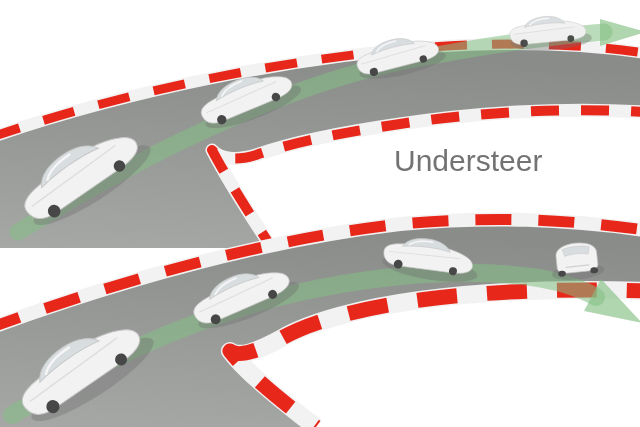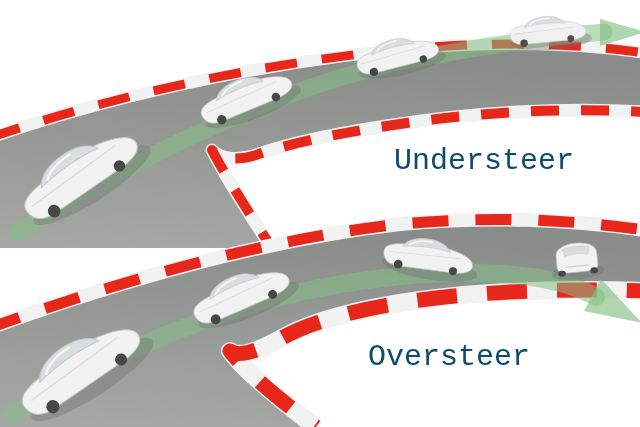--- a/index.html
+++ b/index.html
@@ -1,20 +1,20 @@
 <!DOCTYPE html>
 <html><head>
 <meta charset="utf-8">
 <style>
   html,body{margin:0;padding:0;background:#ffffff;}
   #stage{position:relative;width:640px;height:427px;background:#ffffff;overflow:hidden;
          font-family:"Liberation Sans",sans-serif;}
   #diagram-svg{position:absolute;left:0;top:0;width:640px;height:427px;display:block;}
-  .diagram-label{position:absolute;font-family:Liberation Mono, monospace;font-size:30px;
-                 color:#0c4a6e;white-space:nowrap;letter-spacing:0px;}
+  .diagram-label{position:absolute;font-family:Liberation Sans, sans-serif;font-size:30px;
+                 color:#737373;white-space:nowrap;letter-spacing:0px;}
   .label-top{left:394px;top:144px;}
   .label-bottom{left:368px;top:340px;}
 </style>
 </head>
 <body>
 
 <div id="stage">
 
   <svg id="diagram-svg" viewBox="0 0 640 427" xmlns="http://www.w3.org/2000/svg">
     <defs>
@@ -69,14 +69,13 @@
         <path d="M 12 415 C 120 348 220 307 320 288 C 410 271 480 270 532 277 C 560 281 580 288 596 297" fill="none" stroke="#84c084" stroke-width="18" stroke-linecap="round" opacity="0.55"></path>
         <polygon points="601 279 584 311 642 323" fill="#84c084" opacity="0.65"></polygon>
         <use href="#car-side" transform="translate(82 372) rotate(-33) scale(1.2)" opacity="1"></use>
         <use href="#car-side" transform="translate(242 298) rotate(-22) scale(0.9)" opacity="1"></use>
         <use href="#car-side" transform="translate(428 260) rotate(9) scale(0.8)" opacity="1"></use>
         <use href="#car-front" transform="translate(577 261) rotate(-6) scale(0.85)" opacity="1"></use>
       </g>
     </svg>
 
   <div class="diagram-label label-top">Understeer</div>
-  <div class="diagram-label label-bottom">Oversteer</div>
 </div>
 
 </body></html>

